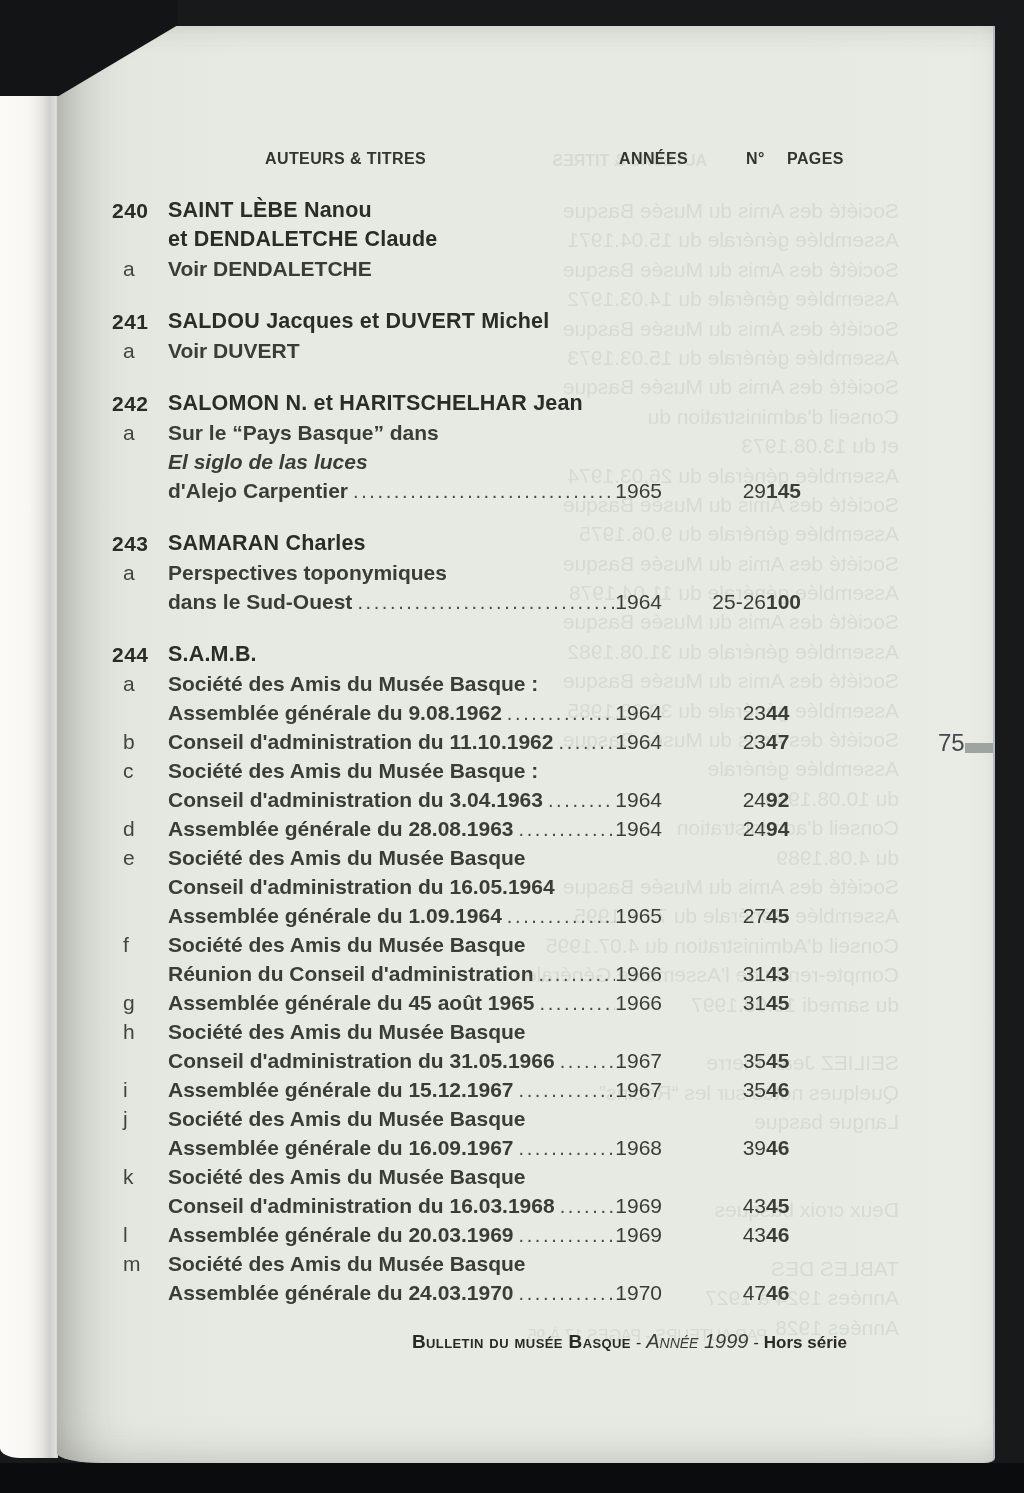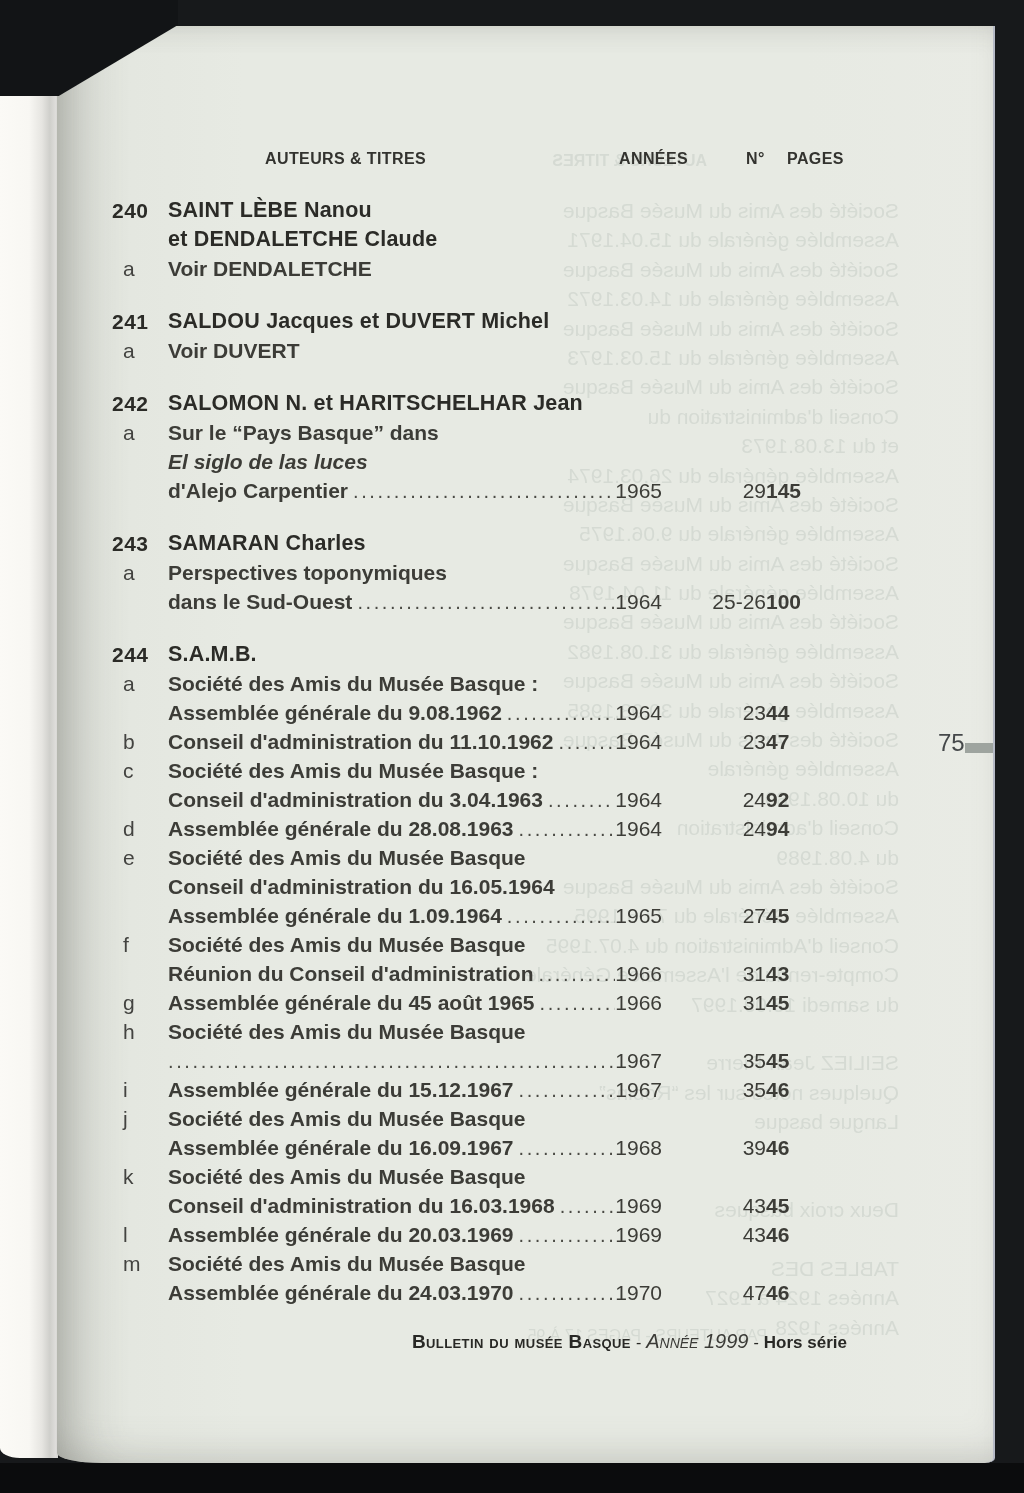--- a/index.html
+++ b/index.html
@@ -312,20 +312,21 @@
           </div>
         </div>
         <div class="line">
           <span class="lletter">h</span>
           <div class="ltext">
             <span class="t">Société des Amis du Musée Basque</span>
           </div>
         </div>
         <div class="line">
           <div class="ltext">
+            <span class="t">Conseil d'administration du 31.05.1966</span>
             <span class="dots"></span>
             <span class="cyear">1967</span>
             <span class="cno">35</span>
             <span class="cpg">45</span>
           </div>
         </div>
         <div class="line">
           <span class="lletter">i</span>
           <div class="ltext">
             <span class="t">Assemblée générale du 15.12.1967</span>

